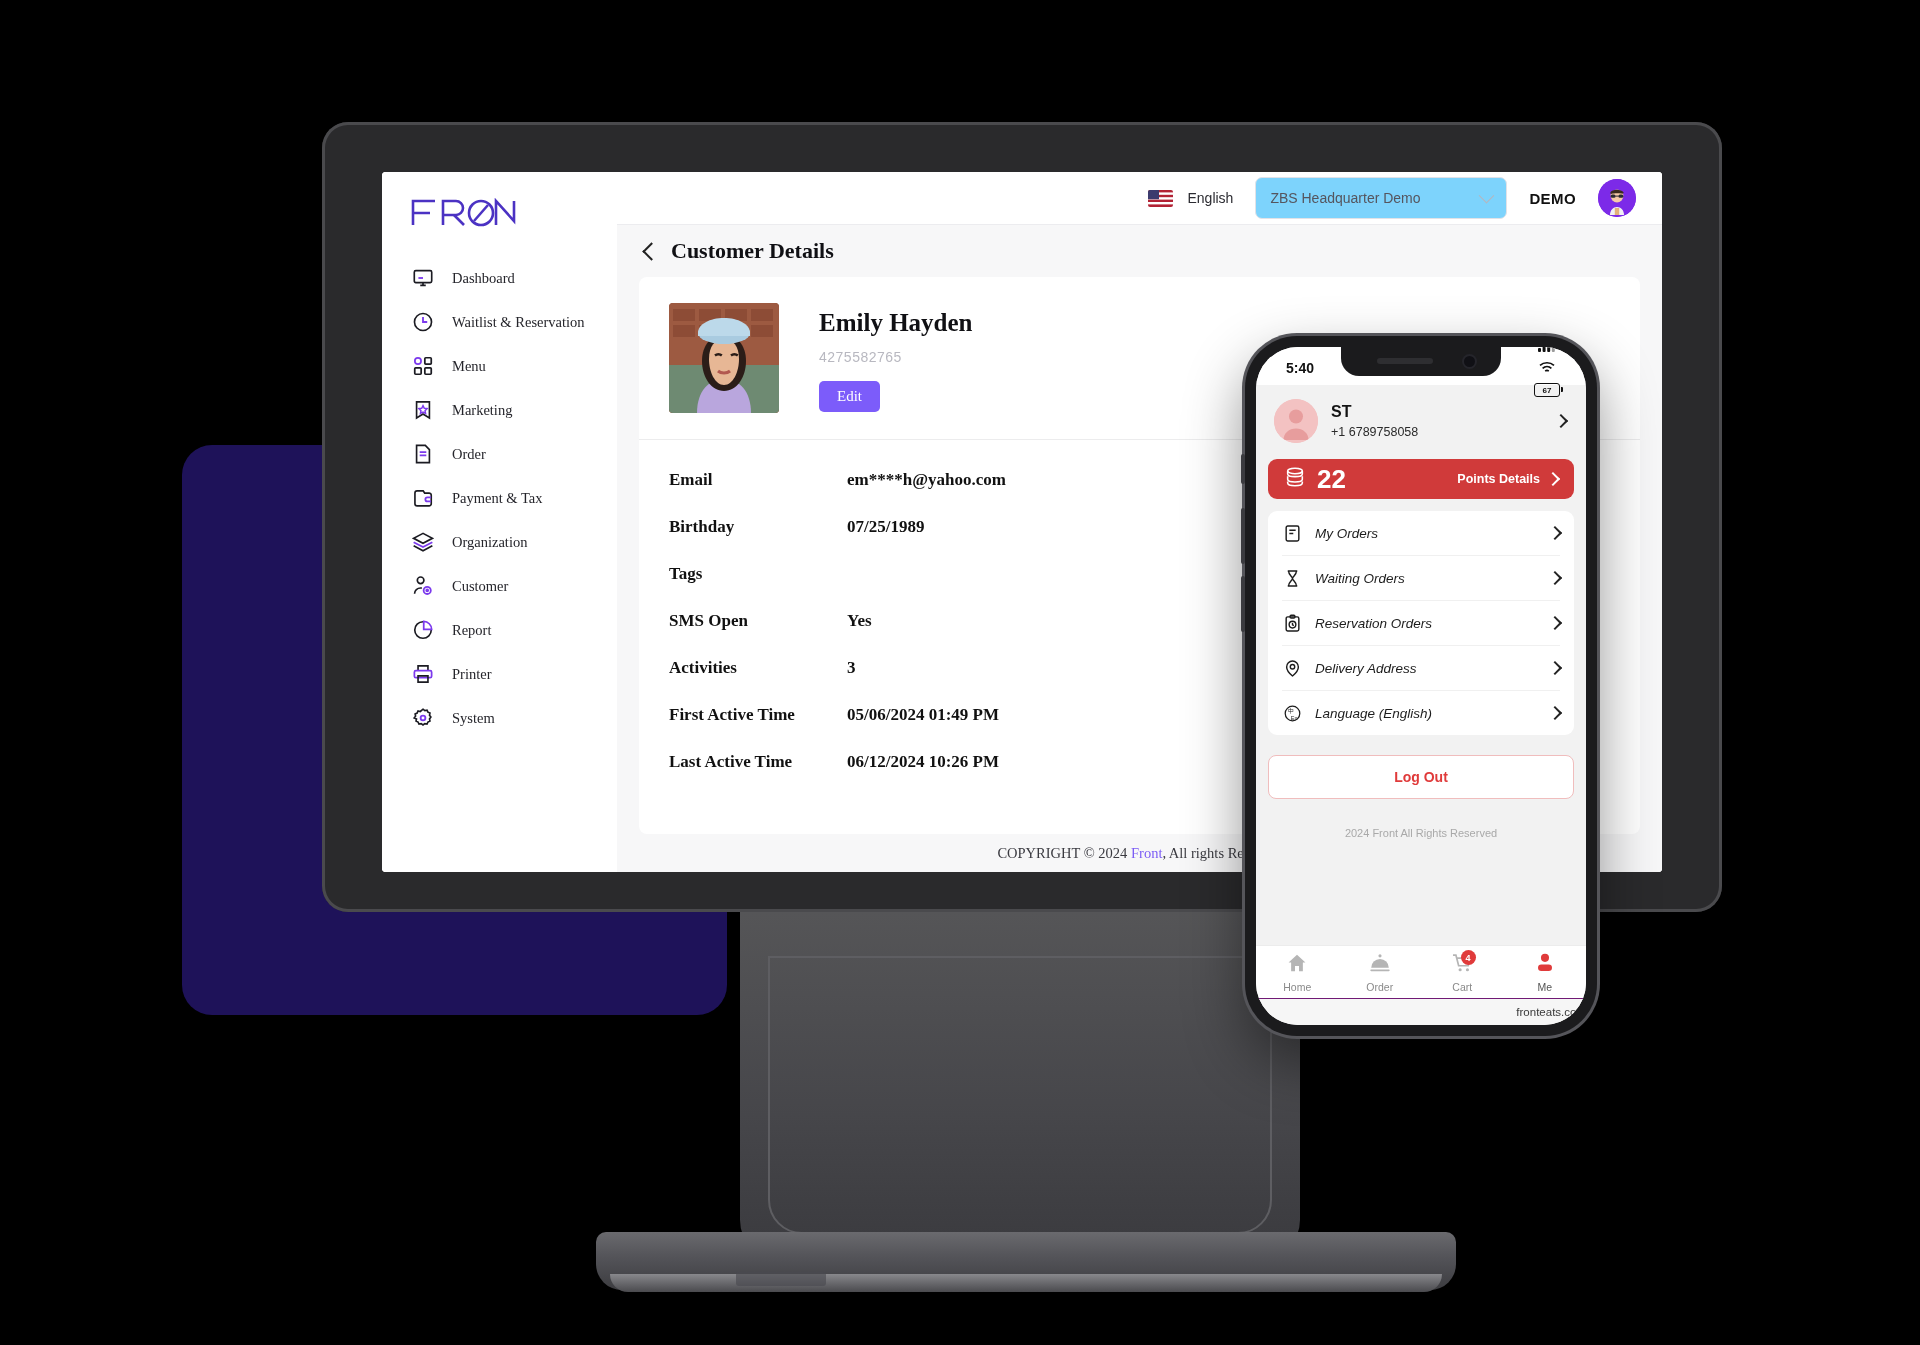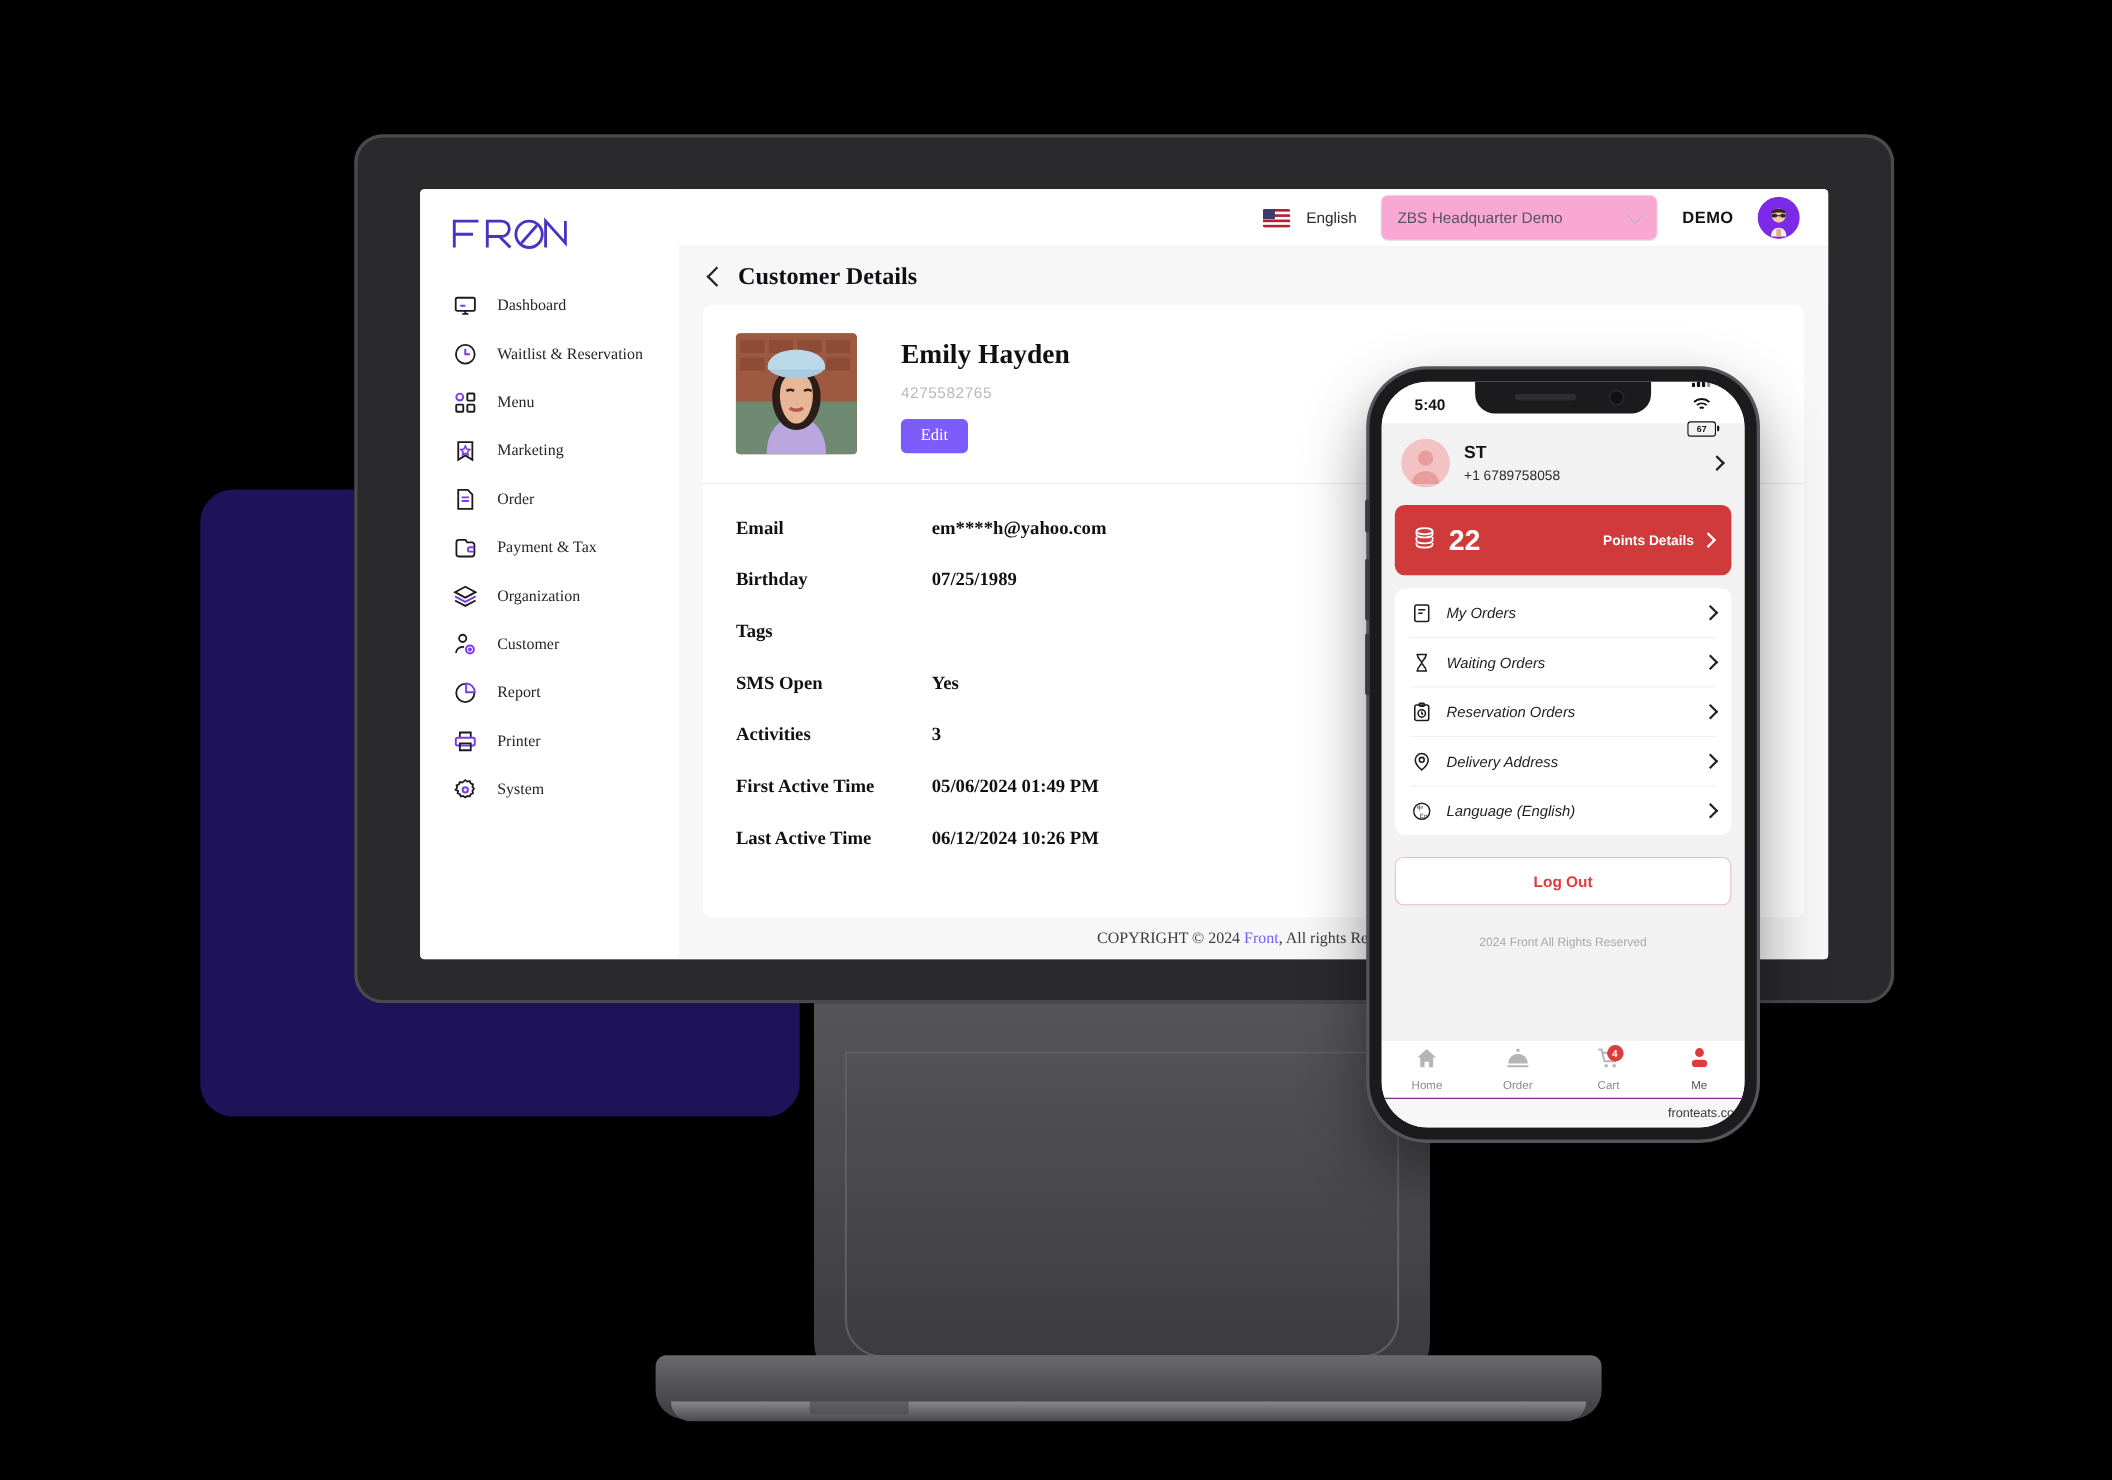--- a/index.html
+++ b/index.html
@@ -57,21 +57,21 @@
   .nav-item .ico{width:26px;height:26px;flex:0 0 26px;display:flex;align-items:center;justify-content:center;}
   .nav-item .lbl{font-family:"Liberation Serif",serif;font-size:14.5px;color:#25252b;white-space:nowrap;}
   .content{flex:1;display:flex;flex-direction:column;min-width:0;background:#f7f7f8;}
   .topbar{height:52px;background:#fff;display:flex;align-items:center;justify-content:flex-end;
           padding-right:26px;gap:22px;border-bottom:1px solid #ececef;}
   .lang{display:flex;align-items:center;gap:14px;font-size:14px;color:#2b2b31;}
   .flag{width:25px;height:17px;border-radius:2px;overflow:hidden;display:block;}
   .org-select{
     display:flex;align-items:center;justify-content:space-between;gap:14px;
     width:222px;height:40px;padding:0 14px;border:1px solid #e2e2e7;border-radius:7px;
-    font-size:14px;color:#55555e;background:#f9a8d4;cursor:pointer;
+    font-size:14px;color:#55555e;background:#7dd3fc;cursor:pointer;
   }
   .chev-d{width:10px;height:10px;border-right:1.4px solid #b6b6bd;border-bottom:1.4px solid #b6b6bd;
           transform:rotate(45deg) translate(-2px,-2px);}
   .demo-name{font-size:15px;font-weight:bold;color:#111;letter-spacing:.4px;}
   .avatar{width:38px;height:38px;border-radius:50%;background:#7c2ae8;overflow:hidden;position:relative;}
   .page-head{height:52px;display:flex;align-items:center;gap:13px;padding-left:28px;background:#f7f7f8;}
   .back-chev{width:11px;height:11px;border-left:2px solid #222;border-bottom:2px solid #222;
              transform:rotate(45deg);}
   .page-title{font-family:"Liberation Serif",serif;font-weight:bold;font-size:22px;color:#101014;}
   .card{margin:0 22px;background:#fff;border-radius:8px;flex:1;padding:26px 0 0 0;overflow:hidden;}
@@ -108,21 +108,21 @@
   .bat{width:24px;height:12px;border:1.4px solid #111;border-radius:3px;position:relative;
        display:flex;align-items:center;justify-content:center;}
   .bat span{font-size:8px;font-weight:bold;}
   .bat:after{content:"";position:absolute;right:-4px;top:3px;width:2px;height:5px;background:#111;border-radius:0 1px 1px 0;}
   .ph-body{flex:1;overflow:hidden;background:#f2f2f2;padding:0 12px;}
   .ph-user{display:flex;align-items:center;gap:13px;padding:14px 8px 16px 6px;}
   .ph-ava{width:44px;height:44px;border-radius:50%;background:#f2bdbd;display:flex;align-items:flex-end;justify-content:center;overflow:hidden;}
   .ph-uname{font-size:16px;font-weight:bold;color:#141414;}
   .ph-phone{font-size:12.5px;color:#2b2b2b;margin-top:4px;}
   .chev-r{width:8px;height:8px;border-right:2px solid #222;border-top:2px solid #222;transform:rotate(45deg);}
-  .points{background:#d03a3a;border-radius:9px;height:64px;display:flex;align-items:center;
+  .points{background:#d03a3a;border-radius:9px;height:40px;display:flex;align-items:center;
           justify-content:space-between;padding:0 16px;color:#fff;}
   .points-left{display:flex;align-items:center;gap:11px;}
   .points-num{font-size:26px;font-weight:bold;}
   .points-right{display:flex;align-items:center;gap:8px;font-size:12.5px;font-weight:bold;}
   .menu-card{background:#fff;border-radius:9px;margin-top:12px;padding:0 14px;}
   .m-item{display:flex;align-items:center;gap:13px;height:44px;border-bottom:1px solid #f0f0f0;cursor:pointer;}
   .m-item:last-child{border-bottom:0;}
   .m-item .mi{width:20px;height:20px;flex:0 0 20px;display:flex;align-items:center;justify-content:center;}
   .m-item .ml{flex:1;font-size:13.5px;color:#1d1d1d;font-style:italic;}
   .logout{margin-top:20px;background:#fff;border:1px solid #f0bdbd;border-radius:8px;height:42px;

